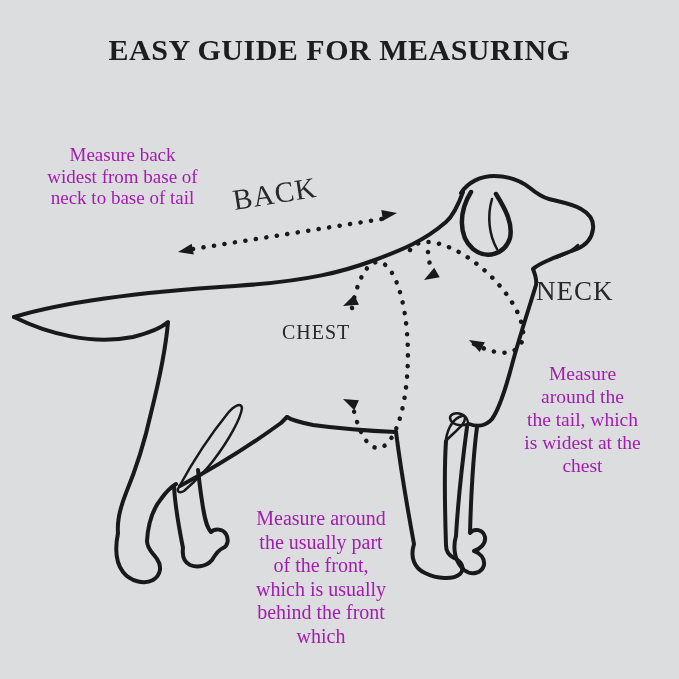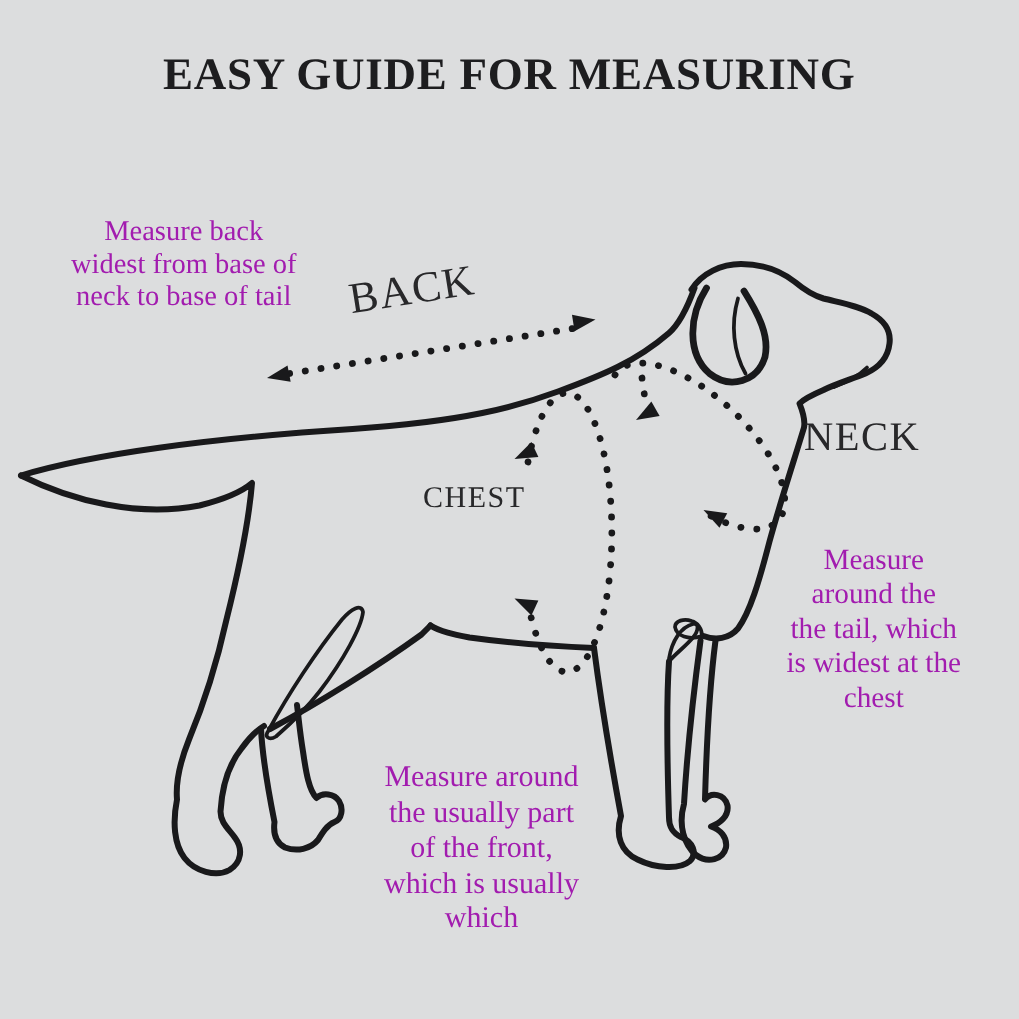--- a/index.html
+++ b/index.html
@@ -103,16 +103,17 @@
     <div>the tail, which</div>
     <div>is widest at the</div>
     <div>chest</div>
   </div>
 
   <div class="note" id="note-chest">
     <div>Measure around</div>
     <div>the usually part</div>
     <div>of the front,</div>
     <div>which is usually</div>
+    <div>behind the front</div>
     <div>which</div>
   </div>
 
 </div>
 
 </body></html>

